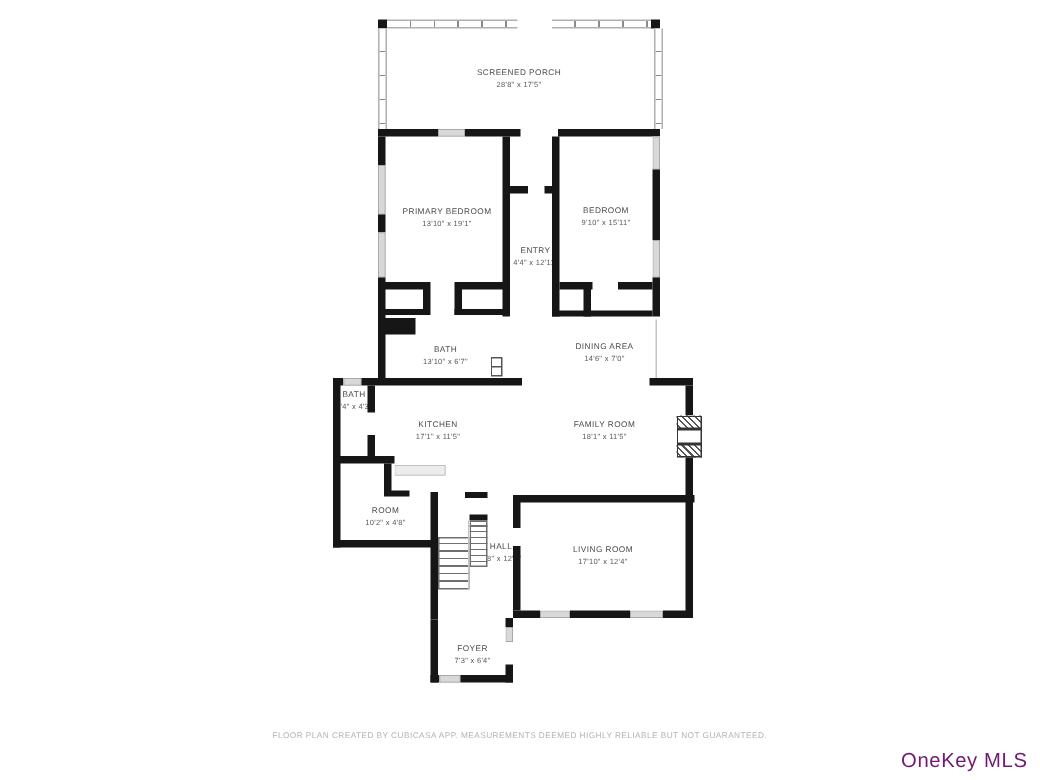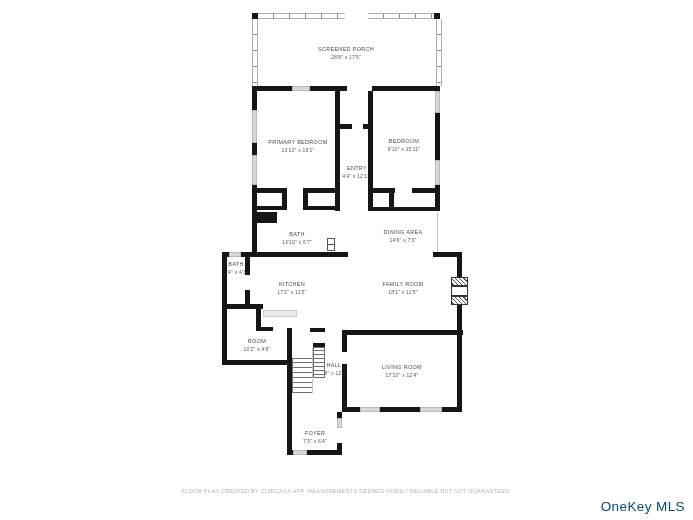--- a/index.html
+++ b/index.html
@@ -29,21 +29,21 @@
     text-align:center;color:#4d4d4d;white-space:nowrap;line-height:1.55;
   }
   .rname{font-size:5.5px;letter-spacing:0.3px;}
   .rdims{font-size:5px;letter-spacing:0.2px;color:#585858;}
   #footer-disclaimer{
     position:absolute;left:0;right:0;top:488px;text-align:center;
     font-size:5.5px;letter-spacing:0.3px;color:#b3b3b3;
   }
   #watermark{
     position:absolute;right:8px;bottom:6px;
-    font-size:13.5px;color:#0c4a6e;letter-spacing:0.4px;
+    font-size:13.5px;color:#701a75;letter-spacing:0.4px;
   }
 </style>
 </head>
 <body>
 
 <div id="stage">
   <div id="plan">
 
     <div class="room-label" style="left:346px;top:53px">
       <div class="rname">SCREENED PORCH</div>

